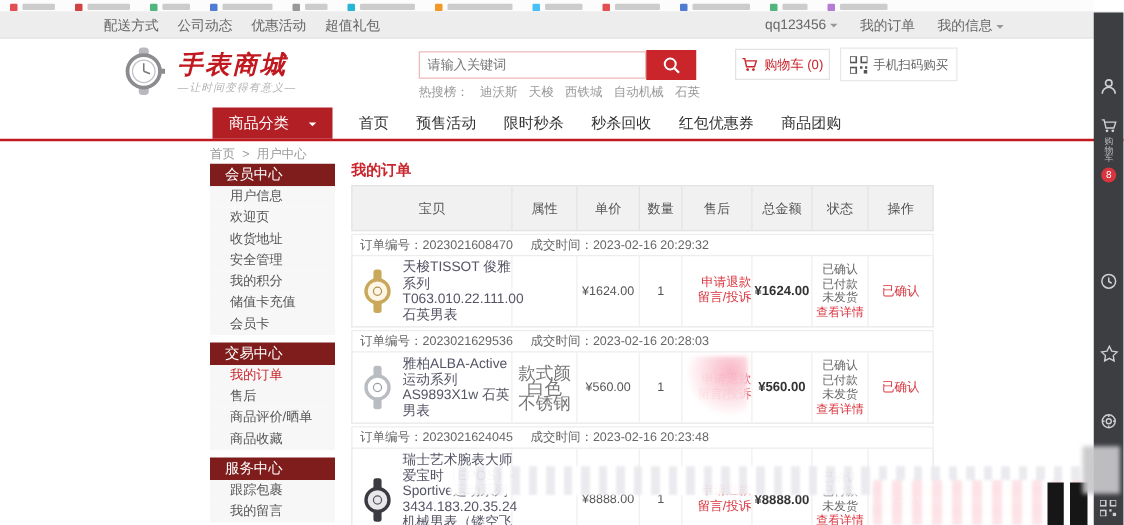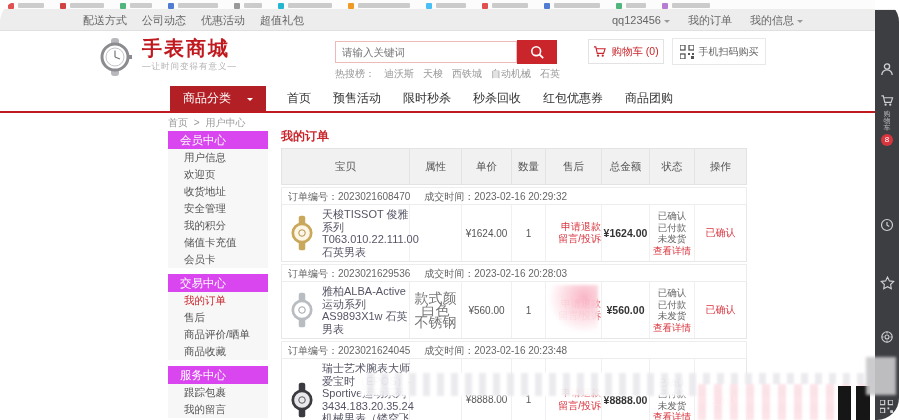--- a/index.html
+++ b/index.html
@@ -1,18 +1,18 @@
 <!DOCTYPE html>
 <html><head>
 <meta charset="utf-8">
 <style>
   * { margin:0; padding:0; box-sizing:border-box; }
   body { background:#fff; }
   .screen { position:relative; width:899px; height:420px; overflow:hidden; background:#fff;
-            font-family:"Liberation Sans","DejaVu Sans",sans-serif;border-radius:22px; }
+            font-family:"Liberation Sans","DejaVu Sans",sans-serif; }
 
   
   .bookmarks { position:absolute; top:0; left:0; width:875px; height:9px; background:#fcfcfc;
                display:flex; gap:16px; padding-left:8px; overflow:hidden; }
   .bm { display:flex; gap:4px; margin-top:2px; filter:blur(.6px); opacity:.85; align-items:center; }
   .bm i { width:6px; height:6px; border-radius:1px; display:block; }
   .bm b { height:5px; background:#c3c3c3; border-radius:1px; display:block; }
 
   
   .topbar { position:absolute; top:9px; left:0; width:899px; height:22px; background:#ededed;
@@ -20,21 +20,21 @@
   .topbar-links, .topbar-right { position:absolute; top:0; height:22px; display:flex; gap:15px;
             align-items:center; font-size:11px; color:#666; }
   .topbar-links { left:83px; }
   .topbar-right { left:612px; gap:18px; }
   .tb-link { cursor:pointer; white-space:nowrap; }
   .caret { display:inline-block; width:0; height:0; border:3px solid transparent; border-top-color:#999;
            margin-left:3px; transform:translateY(2px); }
 
   
   .header { position:absolute; top:31px; left:0; width:899px; height:55px; background:#fff; }
-  .logo { position:absolute; left:95px; top:6px; display:flex; align-items:flex-start; }
+  .logo { position:absolute; left:95px; top:6px; display:flex; align-items:flex-end;font-style:italic; }
   .logo-text { margin-left:7px; }
   .logo-title { font-size:20px; font-weight:bold; color:#c0191f; letter-spacing:2px; line-height:22px; }
   .logo-tag { font-size:8.5px; color:#b3b3b3; margin-top:2px; letter-spacing:1px; }
 
   .search { position:absolute; left:335px; top:9px; width:222px; height:24px; }
   .search input { position:absolute; left:0; top:1px; width:182px; height:22px; border:1px solid #eeb9b9;
                   font-size:10.5px; padding:0 6px; color:#333; outline:none;
                   font-family:"Liberation Sans","DejaVu Sans",sans-serif; }
   .search button { position:absolute; left:182px; top:0; width:40px; height:24px; background:#c9252b;
                    border:none; cursor:pointer; display:flex; align-items:center; justify-content:center; }
@@ -59,21 +59,21 @@
                align-items:center; font-size:12px; color:#333; }
   .nav-items span { cursor:pointer; white-space:nowrap; }
 
   
   .breadcrumb { position:absolute; left:168px; top:116px; font-size:10px; color:#999; }
   .breadcrumb span { margin-right:3px; }
 
   
   .sidebar { position:absolute; left:168px; top:131px; width:100px; }
   .side-sec { margin-bottom:6px; }
-  .side-head { height:18px; line-height:18px; background:#d946ef; color:#fff; font-size:11.5px;
+  .side-head { height:18px; line-height:18px; background:#7f1d1d; color:#fff; font-size:11.5px;
                padding-left:12px; }
   .side-item { height:17px; line-height:17px; background:#f7f7f7; font-size:10.5px; color:#555;
                padding-left:16px; cursor:pointer; white-space:nowrap; overflow:hidden; }
   .side-item.active { color:#c9252b; }
 
   
   .main { position:absolute; left:281px; top:128px; width:466px; }
   .main-title { font-size:12px; color:#c9252b; font-weight:bold; height:20px; }
   .thead { display:flex; height:37px; background:#f1f1f1; border:1px solid #e3e3e3; }
   .thead span { font-size:10.5px; color:#555; display:flex; align-items:center; justify-content:center;

